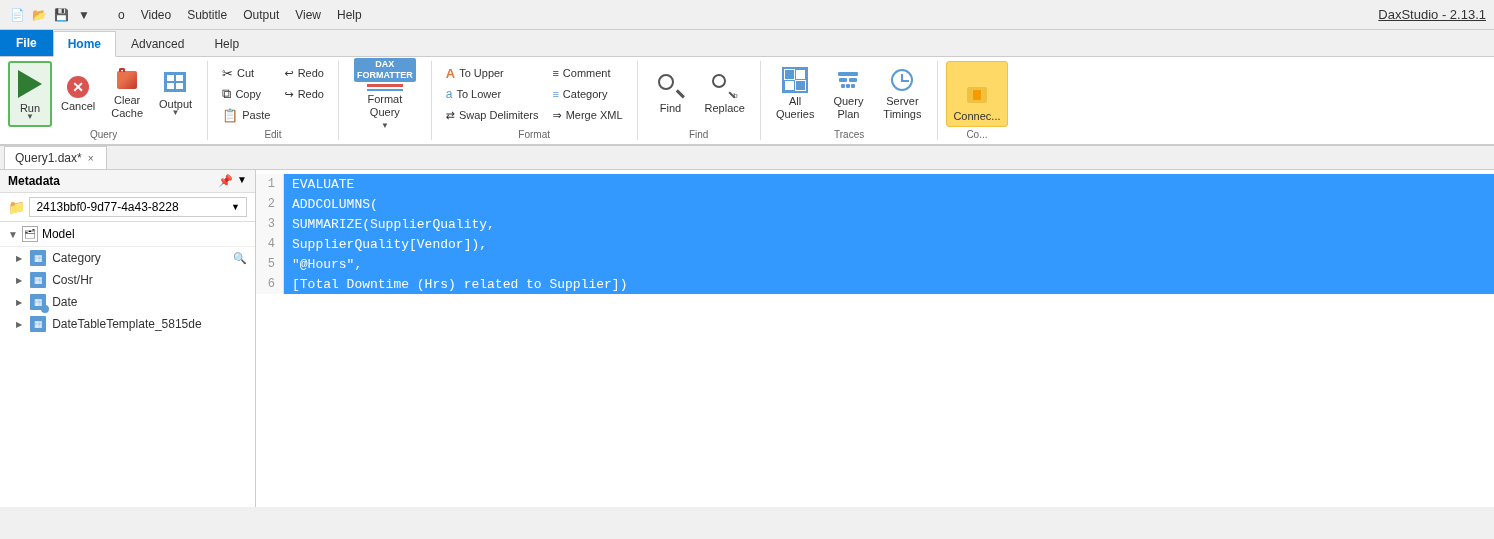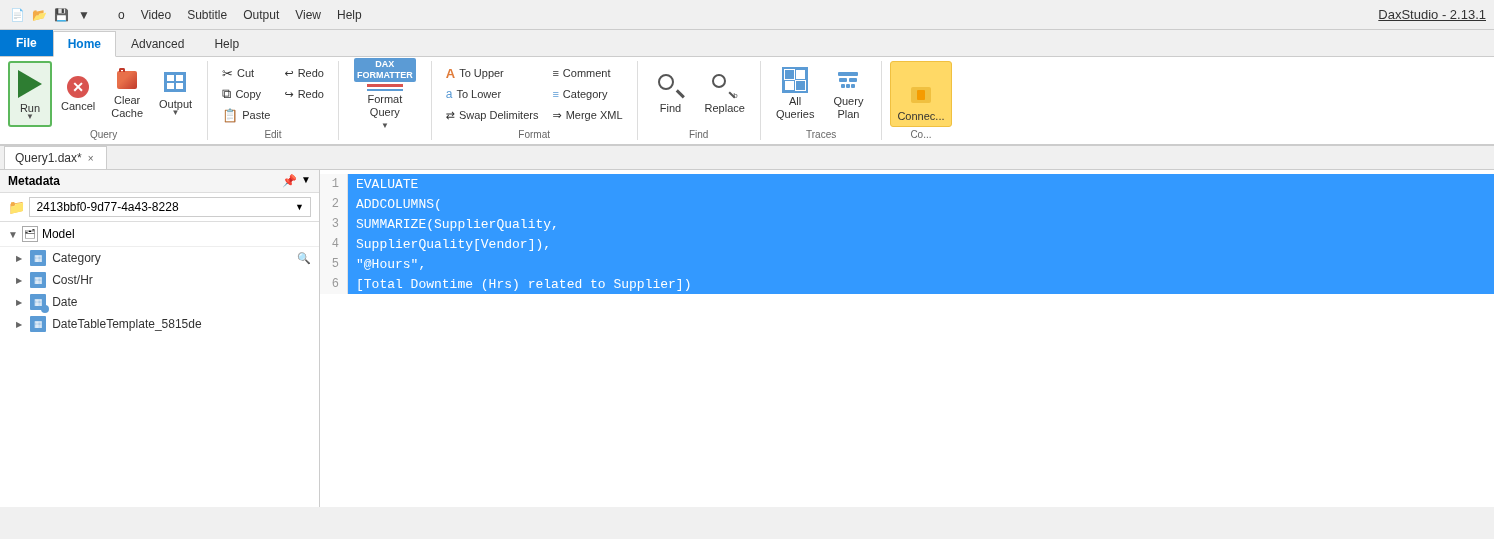--- a/index.html
+++ b/index.html
@@ -184,21 +184,21 @@
 
     
     .main-area {
       display: flex;
       height: calc(100vh - 202px);
       background: white;
     }
 
     
     .sidebar {
-      width: 320px;
+      width: 256px;
       background: white;
       border-right: 1px solid #ccc;
       display: flex;
       flex-direction: column;
       overflow: hidden;
     }
     .sidebar-header {
       display: flex;
       align-items: center;
       justify-content: space-between;
@@ -578,20 +578,29 @@
             </div>
             <div style="display:flex;gap:1px;">
               <div style="width:4px;height:4px;background:#5b9bd5;border-radius:1px;"></div>
               <div style="width:4px;height:4px;background:#5b9bd5;border-radius:1px;"></div>
               <div style="width:4px;height:4px;background:#5b9bd5;border-radius:1px;"></div>
             </div>
           </div>
         </div>
         <span style="text-align:center;line-height:1.2;">Query<br>Plan</span>
       </div>
+      <div class="ribbon-btn-large" style="min-width:54px;">
+        <div style="width:26px;height:26px;display:flex;align-items:center;justify-content:center;">
+          <div style="width:22px;height:22px;border:2px solid #5b9bd5;border-radius:50%;display:flex;align-items:center;justify-content:center;position:relative;">
+            <div style="width:2px;height:8px;background:#5b9bd5;position:absolute;top:3px;left:50%;transform:translateX(-50%);"></div>
+            <div style="width:7px;height:2px;background:#5b9bd5;position:absolute;top:9px;left:50%;"></div>
+          </div>
+        </div>
+        <span style="text-align:center;line-height:1.2;">Server<br>Timings</span>
+      </div>
     </div>
     <div class="ribbon-group-label">Traces</div>
   </div>
 
   <div class="ribbon-group">
     <div class="ribbon-group-content">
       <div class="ribbon-btn-large" style="min-width:56px;background:#ffd966;border:1px solid #f0c040 !important;justify-content:flex-end;">
         <div style="width:26px;height:26px;display:flex;align-items:center;justify-content:center;">
           <div style="width:20px;height:16px;background:#f0c040;border-radius:2px;display:flex;align-items:center;justify-content:center;">
             <div style="width:8px;height:10px;background:#f59b00;border-radius:1px;"></div>

